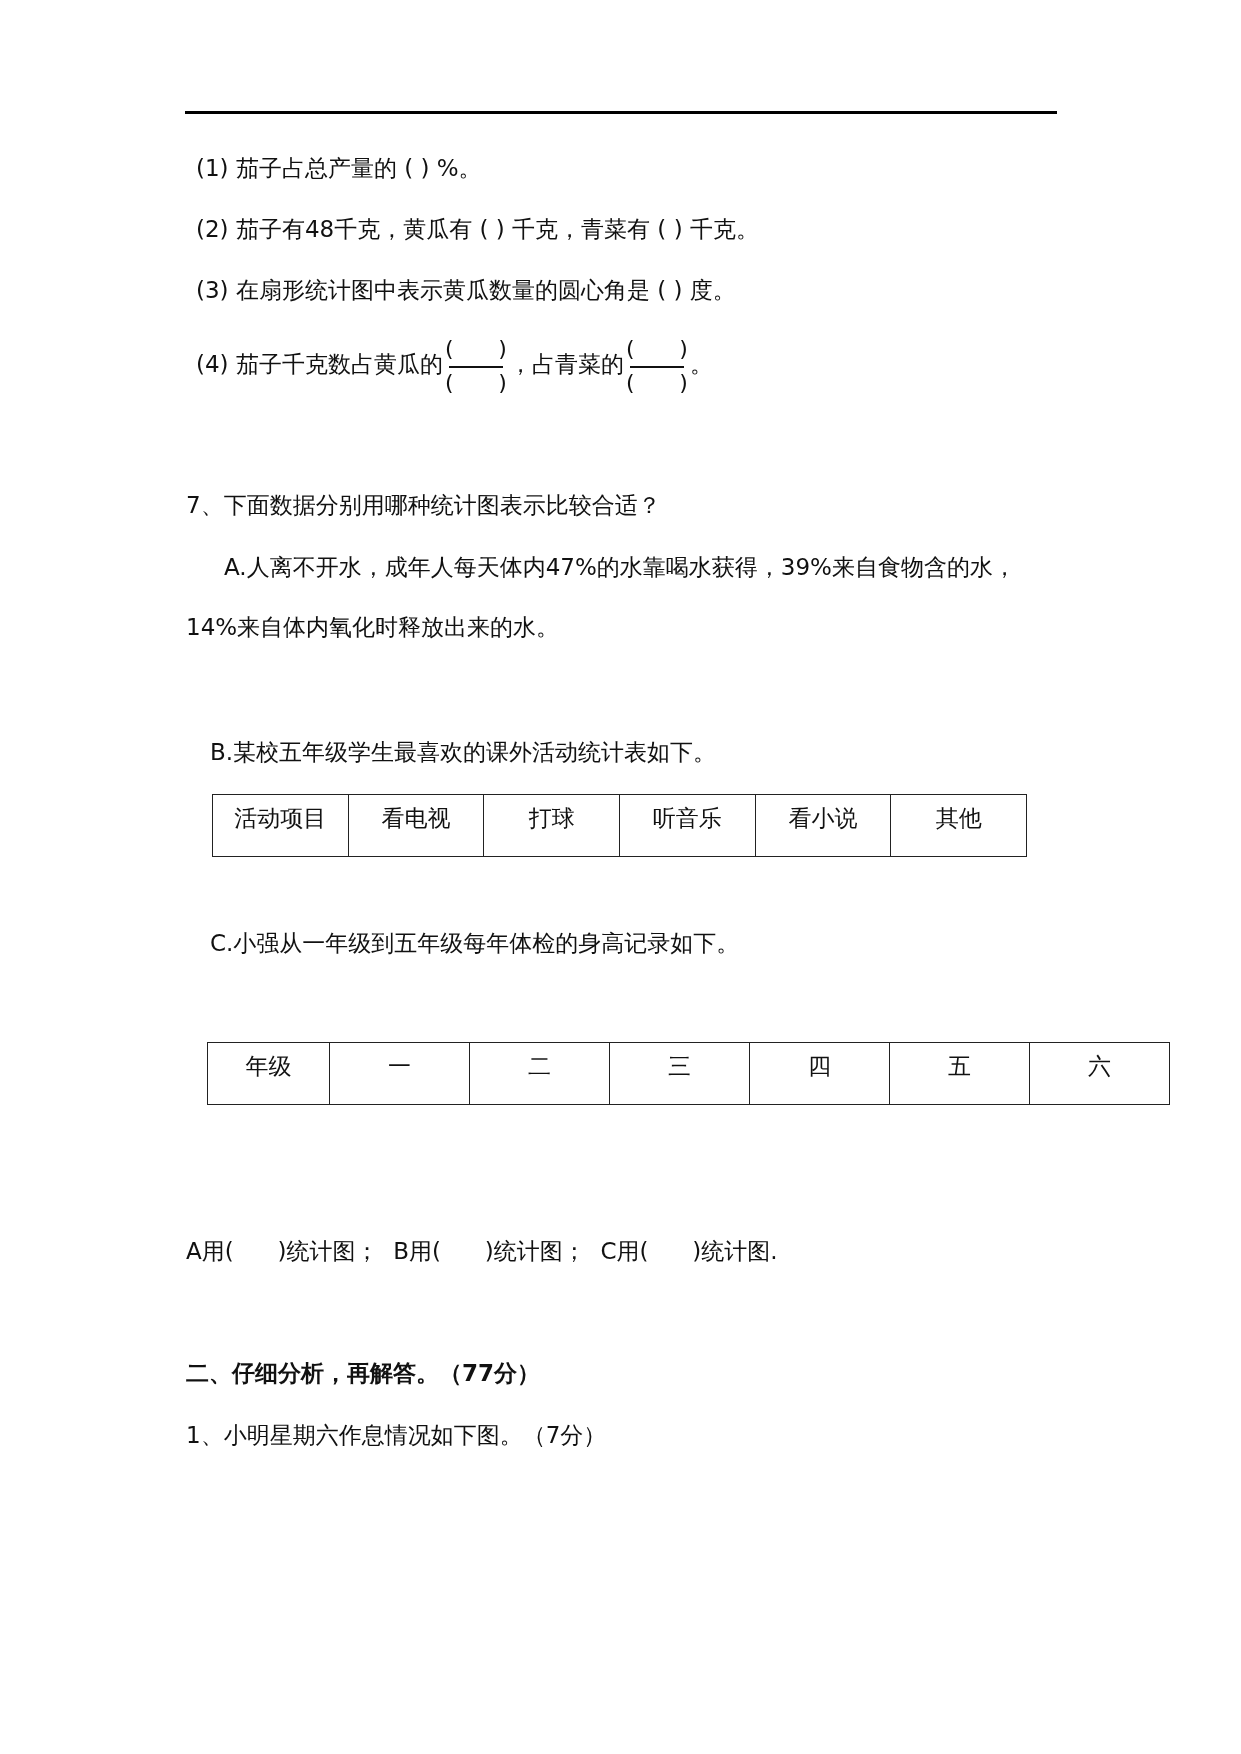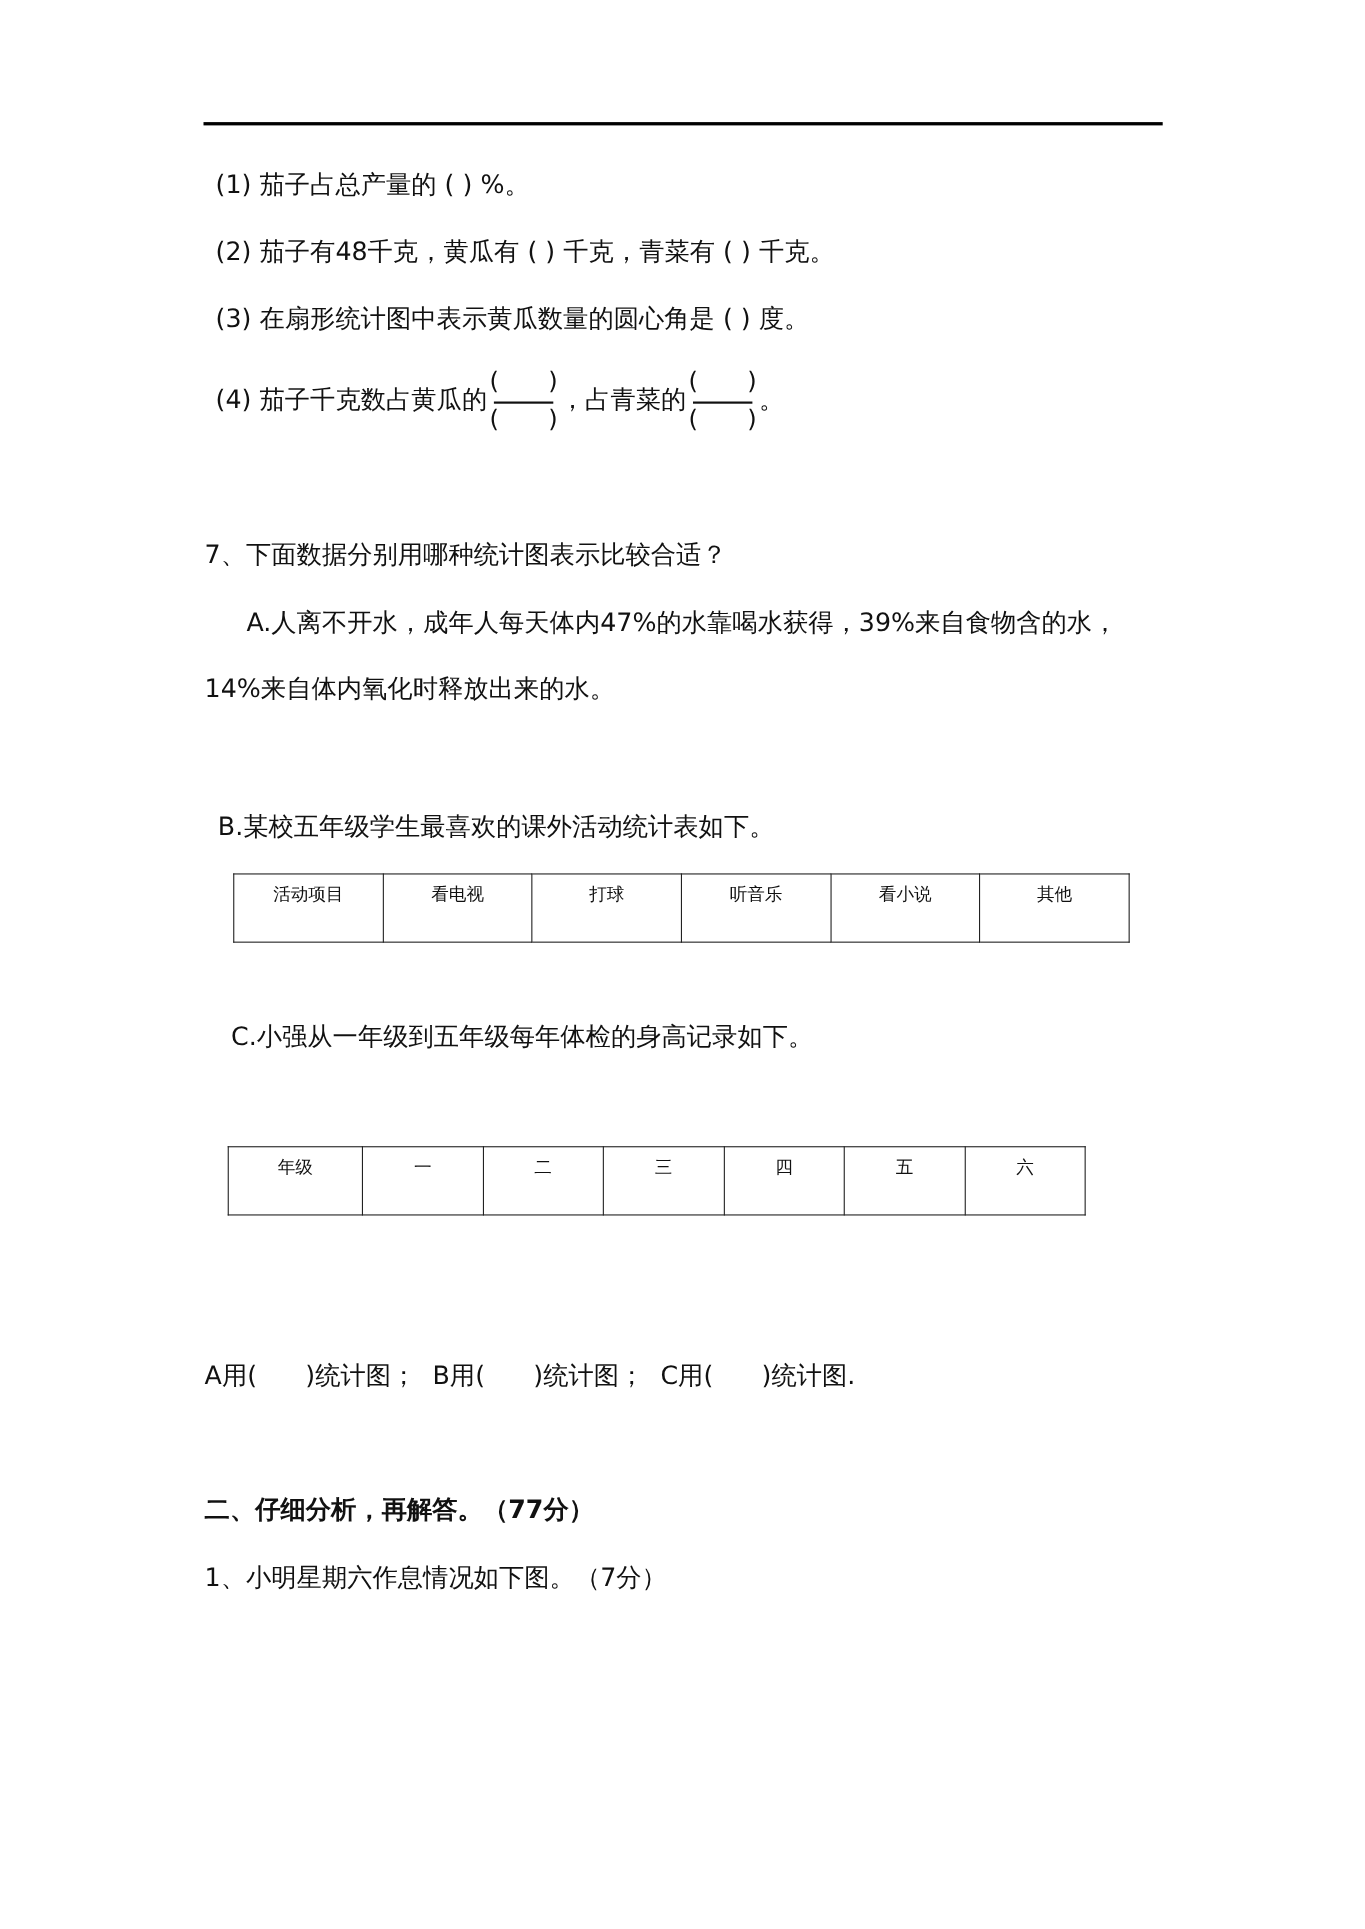--- a/index.html
+++ b/index.html
@@ -25,21 +25,21 @@
   }
   .frac .p {
     position: absolute; font-size: 22px; line-height: 26px;
   }
   .frac .tl { left: 0; top: 2px; }
   .frac .tr { right: 0; top: 2px; }
   .frac .bl { left: 0; top: 36px; }
   .frac .br { right: 0; top: 36px; }
   table.data {
     position: absolute; border-collapse: collapse; table-layout: fixed;
-    font-size: 16px;
+    font-size: 23px;
   }
   table.data td {
     border: 1.5px solid #222; text-align: center; vertical-align: top;
     padding-top: 8px;
   }
 </style>
 </head>
 <body>
 
 <div class="top-rule"></div>
@@ -61,38 +61,38 @@
     <span class="bar"></span>
     <span class="p bl">(</span>
     <span class="p br">)</span>
   </span><span>。</span>
 </div>
 
 <div class="line" style="left:186px; top:490px;">7、下面数据分别用哪种统计图表示比较合适？</div>
 <div class="line" style="left:224px; top:552px;">A.人离不开水，成年人每天体内47%的水靠喝水获得，39%来自食物含的水，</div>
 <div class="line" style="left:186px; top:612px;">14%来自体内氧化时释放出来的水。</div>
 
-<div class="line" style="left:198px; top:737px;">B.某校五年级学生最喜欢的课外活动统计表如下。</div>
+<div class="line" style="left:210px; top:737px;">B.某校五年级学生最喜欢的课外活动统计表如下。</div>
 
 <table class="data" style="left:212px; top:794px; width:815px;">
   <tbody>
       <tr style="height:62px;">
     <td>活动项目</td>
     <td>看电视</td>
     <td>打球</td>
     <td>听音乐</td>
     <td>看小说</td>
     <td>其他</td>
   </tr>
 </tbody>
   </table>
 
 <div class="line" style="left:210px; top:928px;text-align:center;">C.小强从一年级到五年级每年体检的身高记录如下。</div>
 
-<table class="data" style="left:207px; top:1042px; width:780px;">
+<table class="data" style="left:207px; top:1042px; width:963px;">
   <colgroup>
     <col style="width:122px">
       <col>
       <col>
       <col>
       <col>
       <col>
       <col>
   </colgroup>
   <tbody>

